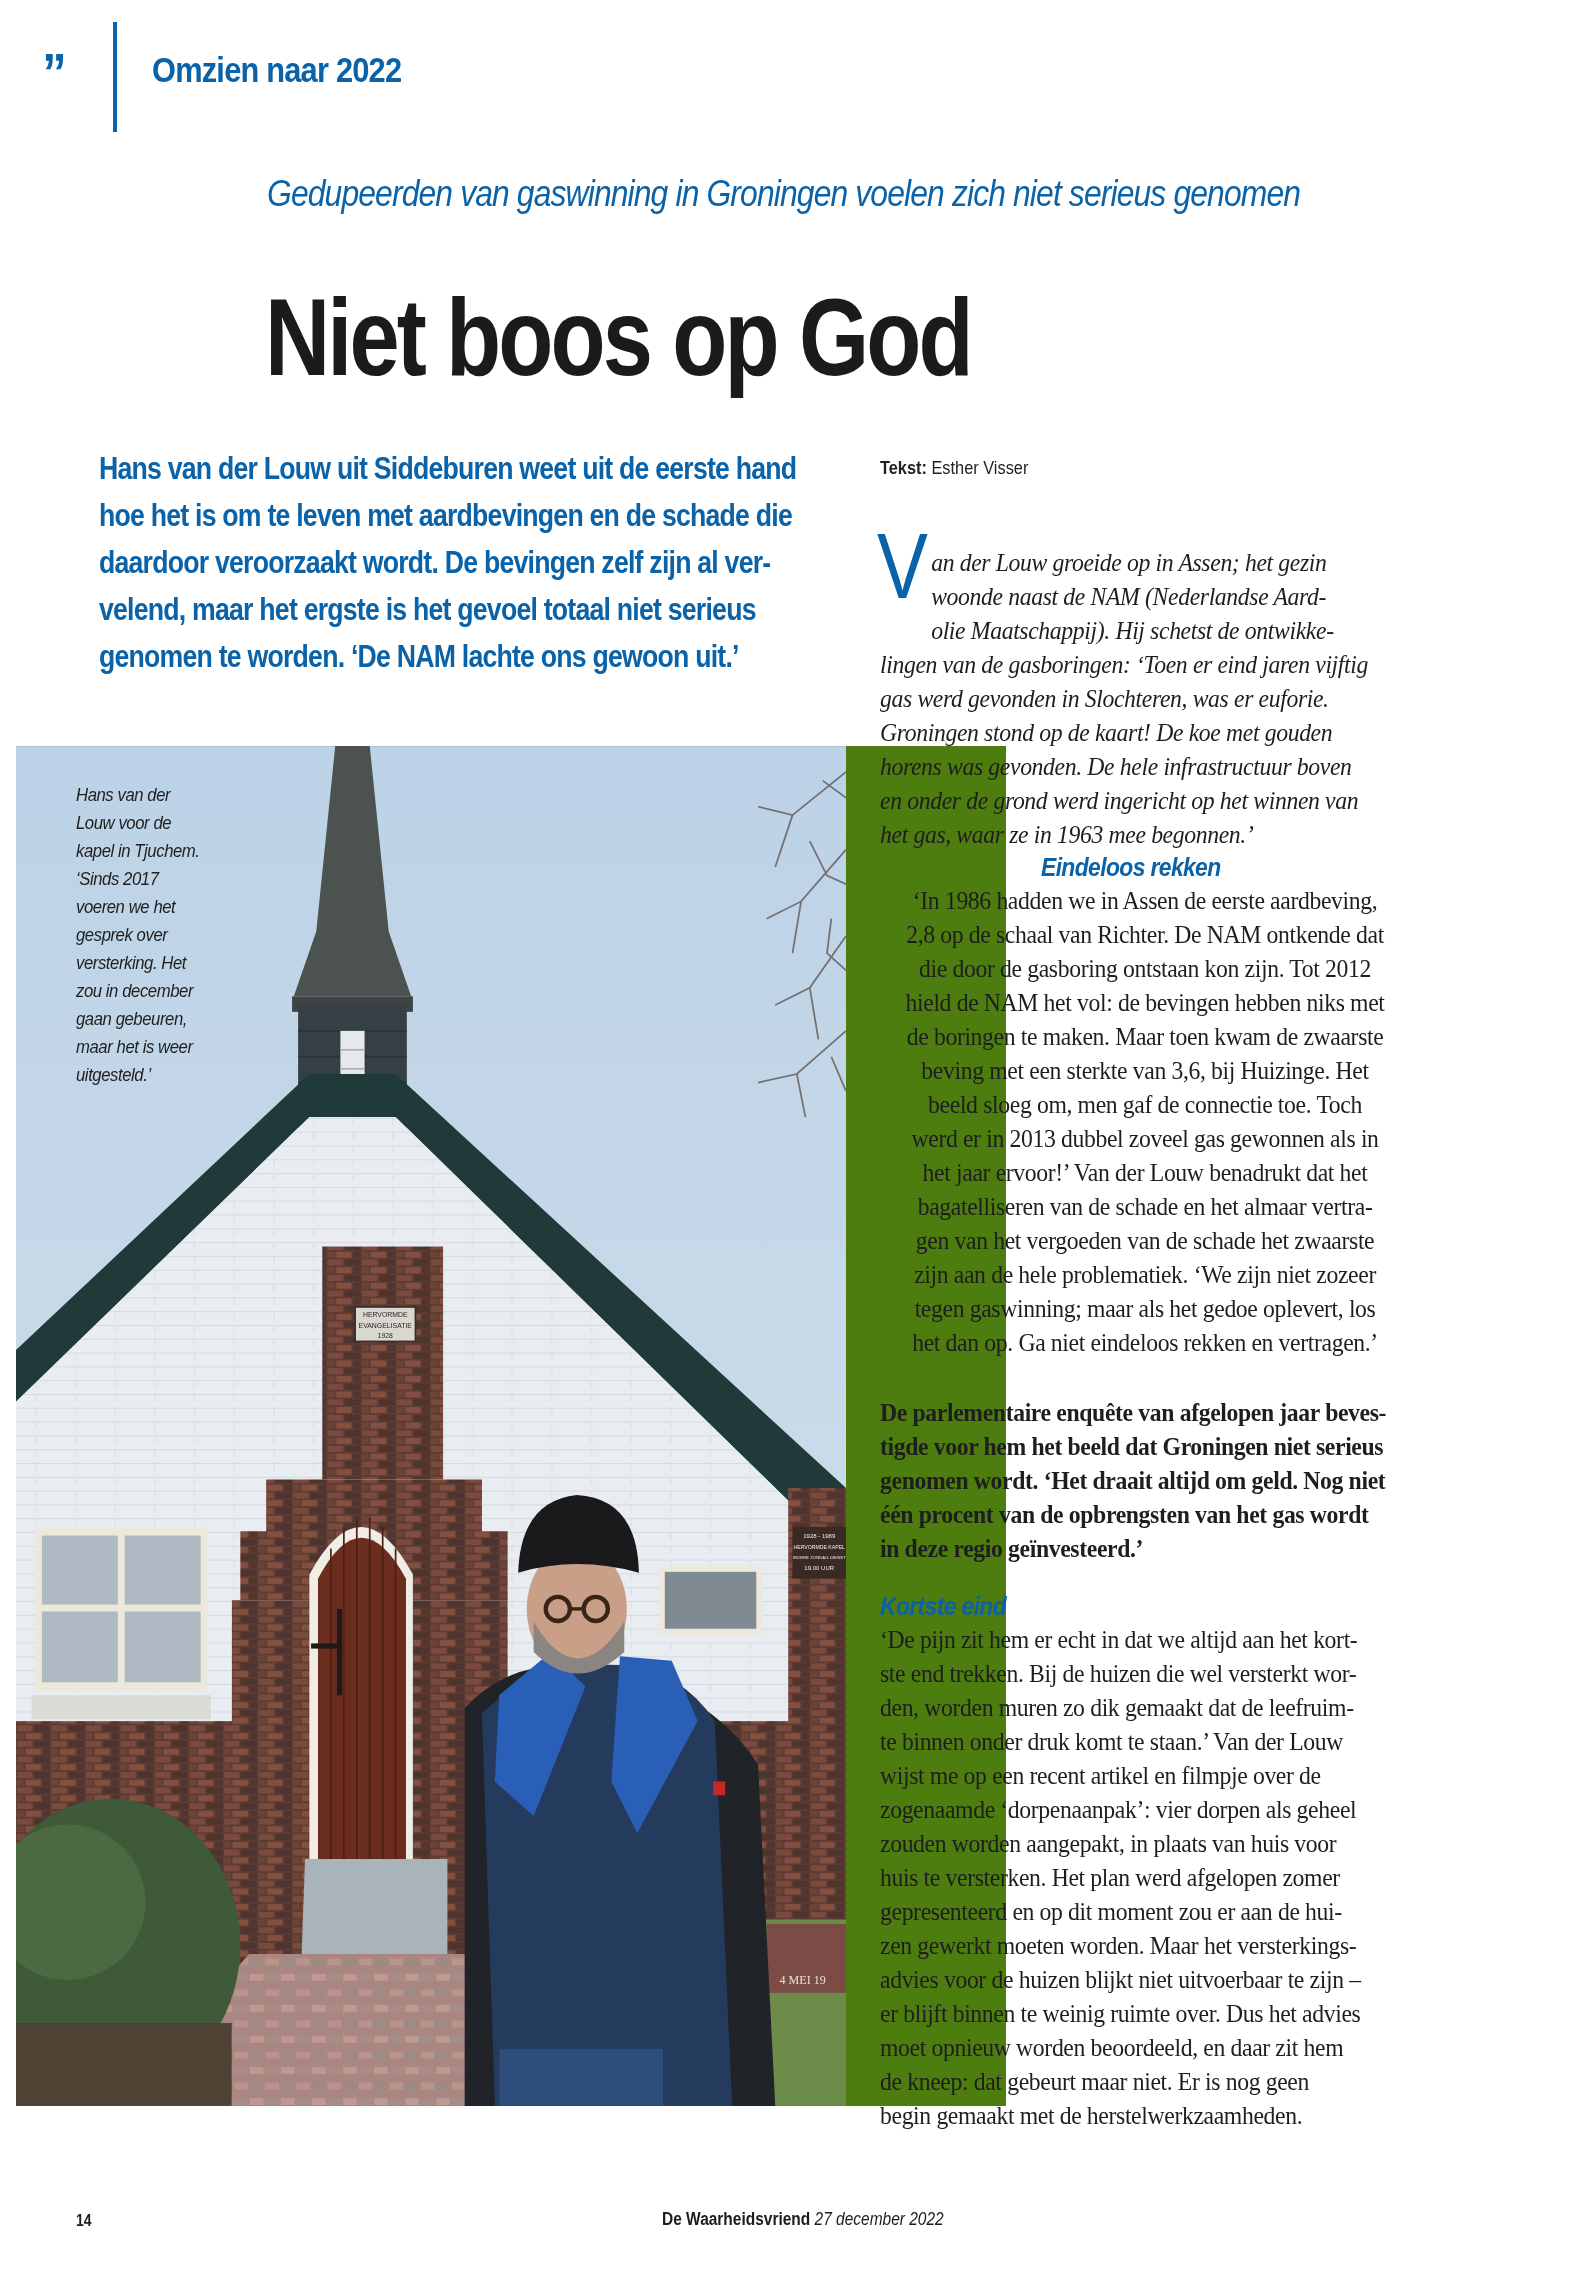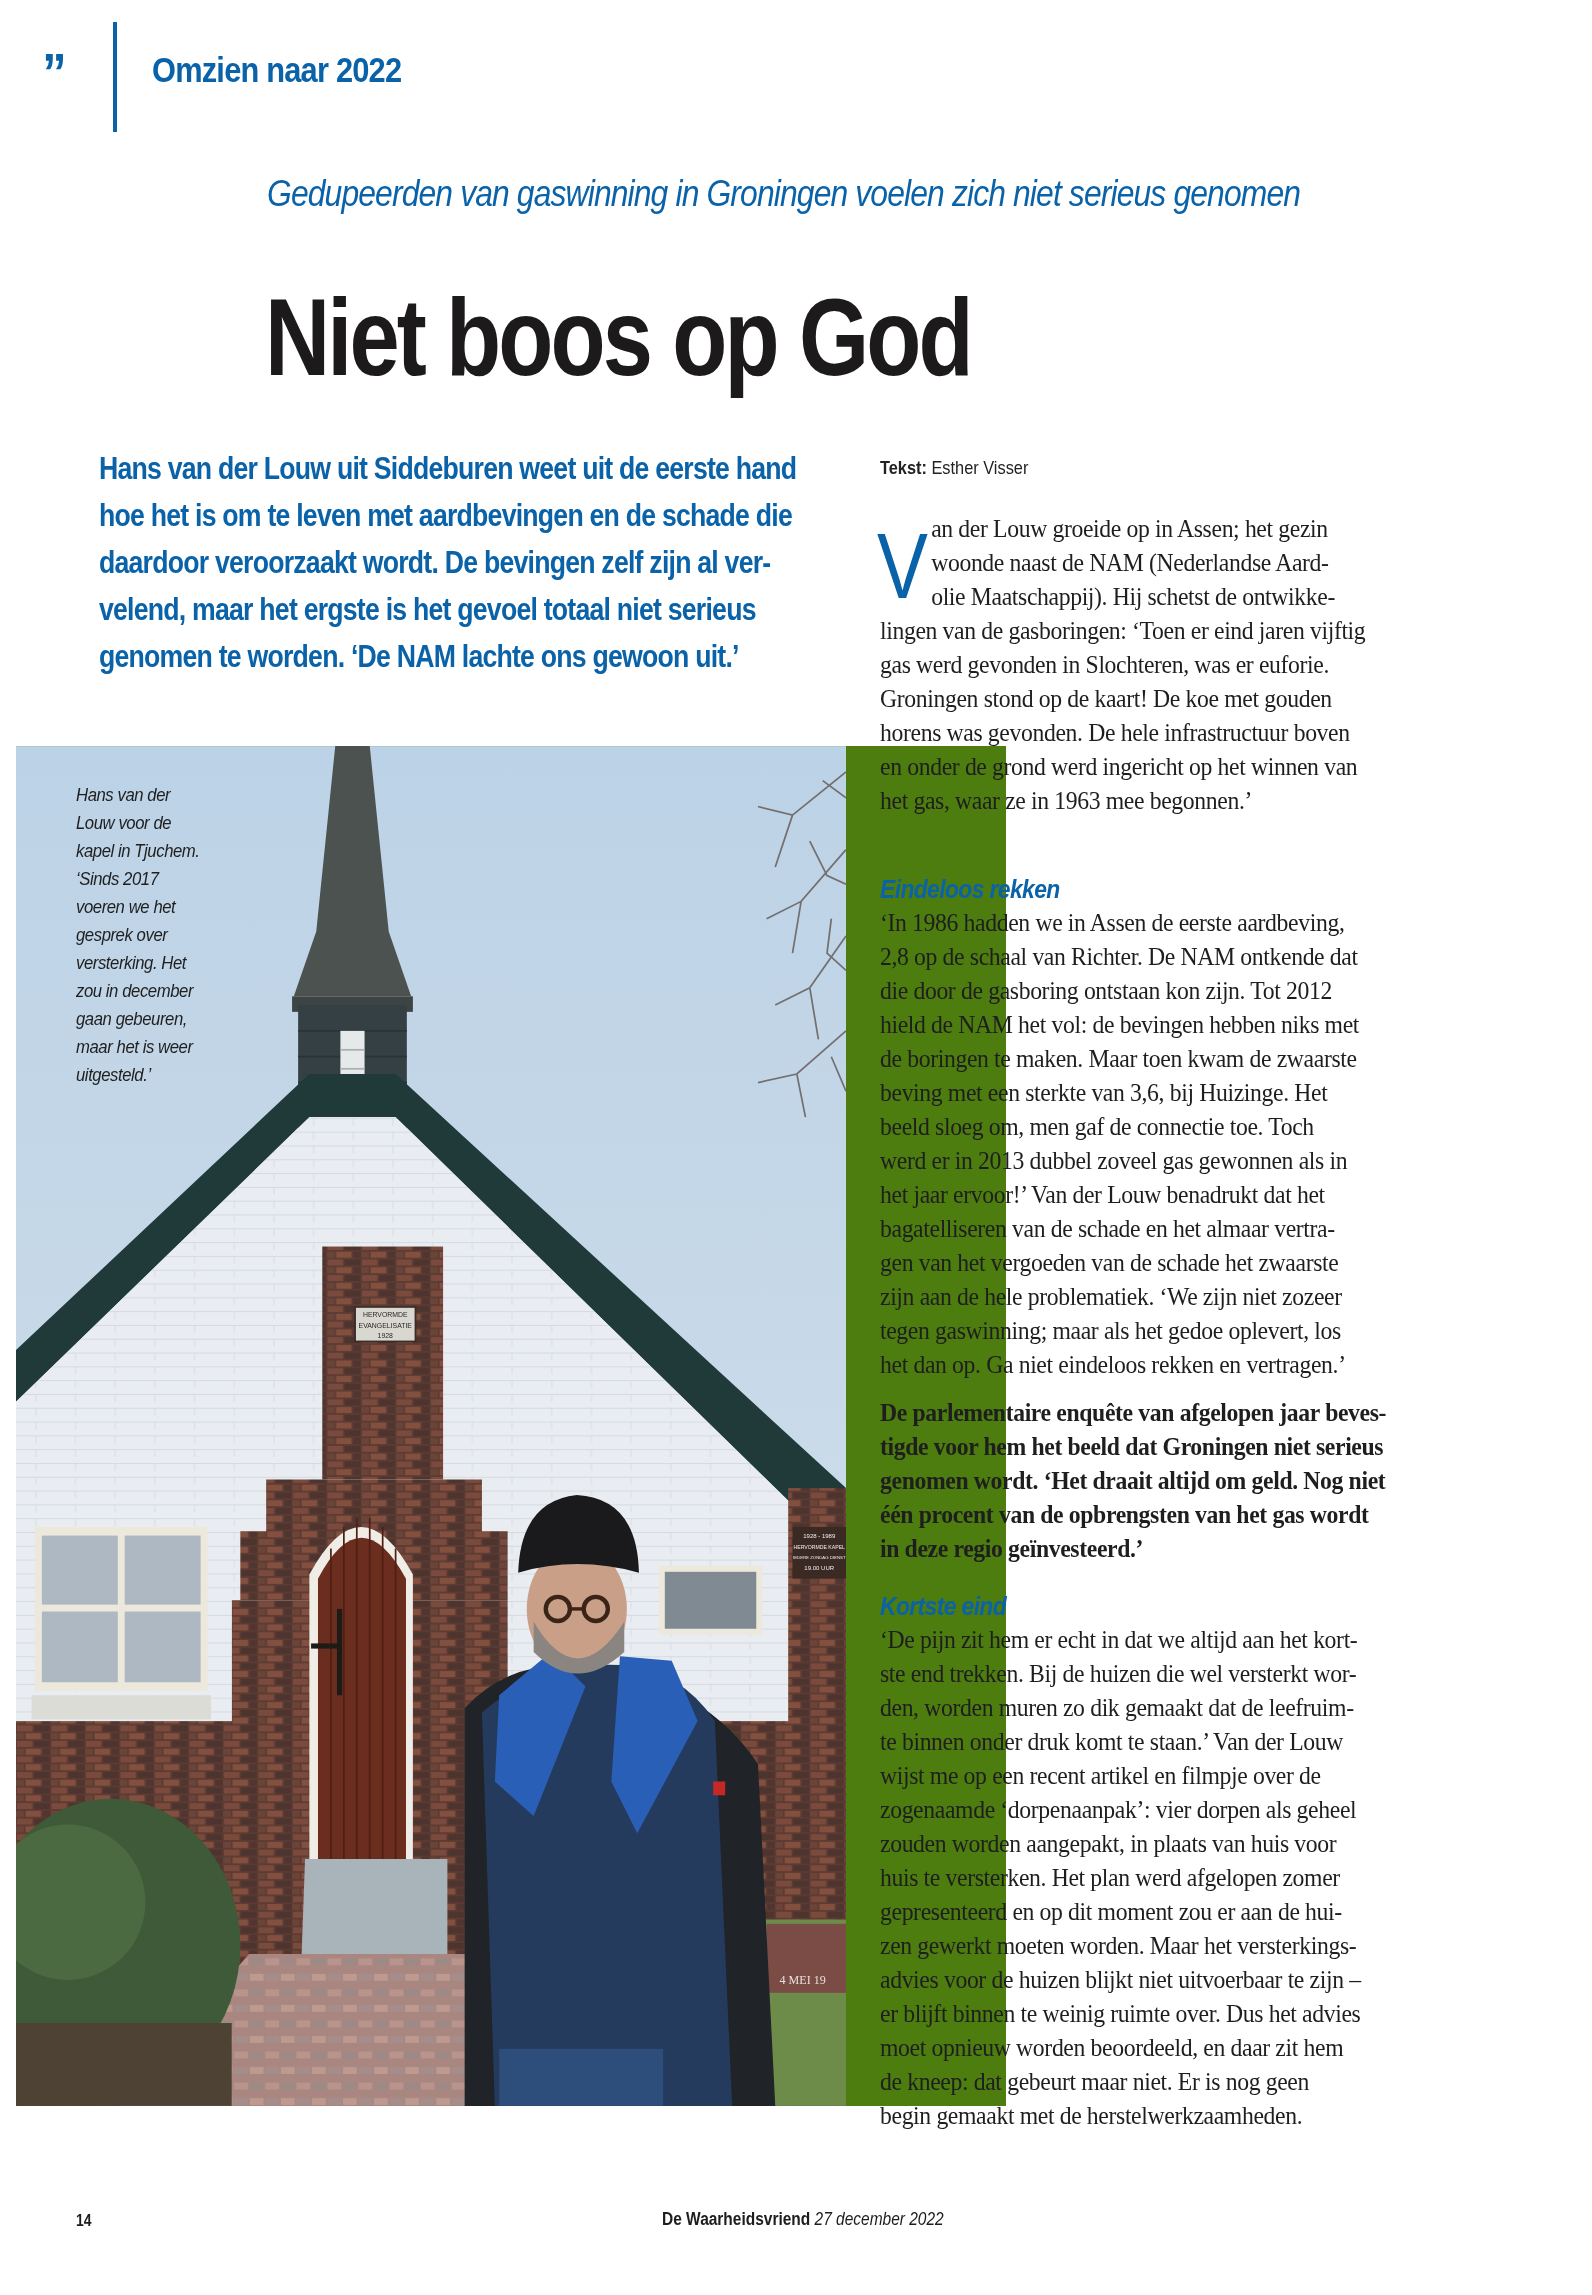--- a/index.html
+++ b/index.html
@@ -202,33 +202,33 @@
   <span>zou in december</span>
   <span>gaan gebeuren,</span>
   <span>maar het is weer</span>
   <span>uitgesteld.’</span>
 </div>
 
 <div class="abs byline"><b>Tekst:</b> <span>Esther Visser</span></div>
 
 <div class="abs dropcap">V</div>
 
-<div class="abs col" style="top:512px;">
+<div class="abs col" style="top:546px;font-style:italic;">
   <span class="ln" style="padding-left:55px">an der Louw groeide op in Assen; het gezin</span>
   <span class="ln" style="padding-left:55px">woonde naast de NAM (Nederlandse Aard-</span>
   <span class="ln" style="padding-left:55px">olie Maatschappij). Hij schetst de ontwikke-</span>
   <span class="ln">lingen van de gasboringen: ‘Toen er eind jaren vijftig</span>
   <span class="ln">gas werd gevonden in Slochteren, was er euforie.</span>
   <span class="ln">Groningen stond op de kaart! De koe met gouden</span>
   <span class="ln">horens was gevonden. De hele infrastructuur boven</span>
   <span class="ln">en onder de grond werd ingericht op het winnen van</span>
   <span class="ln">het gas, waar ze in 1963 mee begonnen.’</span>
 </div>
 
-<div class="abs col" style="top:872px;">
+<div class="abs col" style="top:850px;text-align:center;">
   <span class="subhead">Eindeloos rekken</span>
   <span class="ln">‘In 1986 hadden we in Assen de eerste aardbeving,</span>
   <span class="ln">2,8 op de schaal van Richter. De NAM ontkende dat</span>
   <span class="ln">die door de gasboring ontstaan kon zijn. Tot 2012</span>
   <span class="ln">hield de NAM het vol: de bevingen hebben niks met</span>
   <span class="ln">de boringen te maken. Maar toen kwam de zwaarste</span>
   <span class="ln">beving met een sterkte van 3,6, bij Huizinge. Het</span>
   <span class="ln">beeld sloeg om, men gaf de connectie toe. Toch</span>
   <span class="ln">werd er in 2013 dubbel zoveel gas gewonnen als in</span>
   <span class="ln">het jaar ervoor!’ Van der Louw benadrukt dat het</span>

